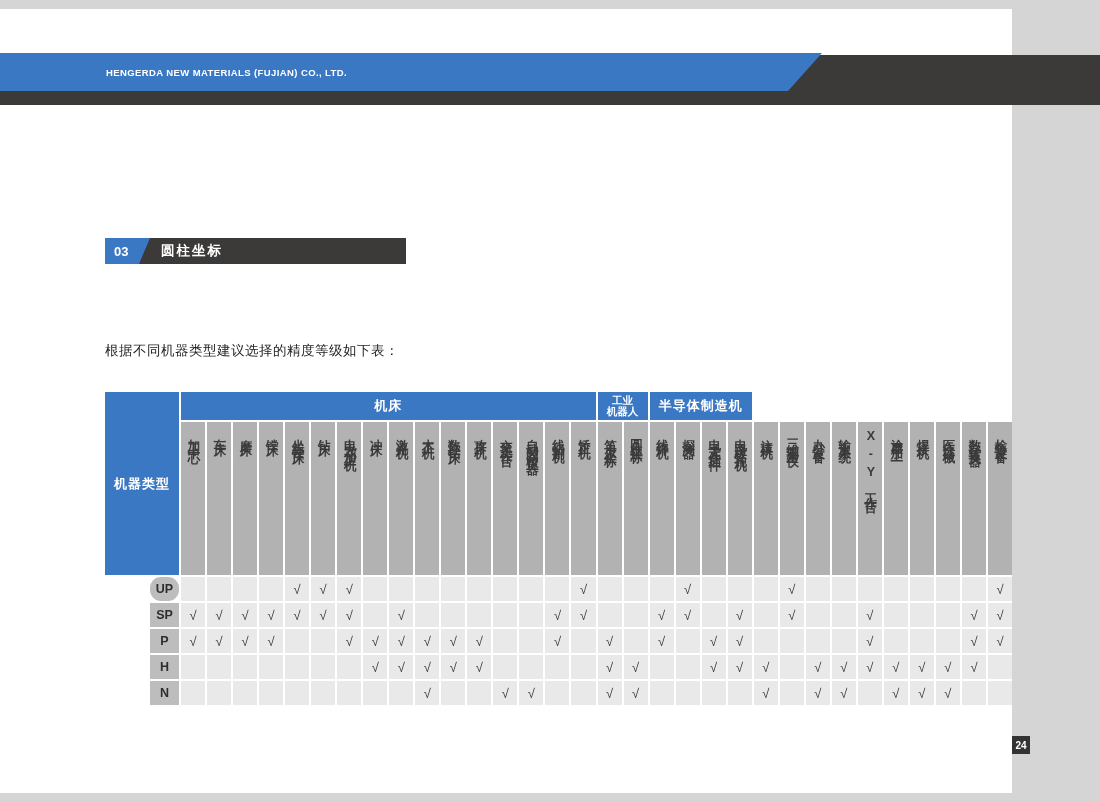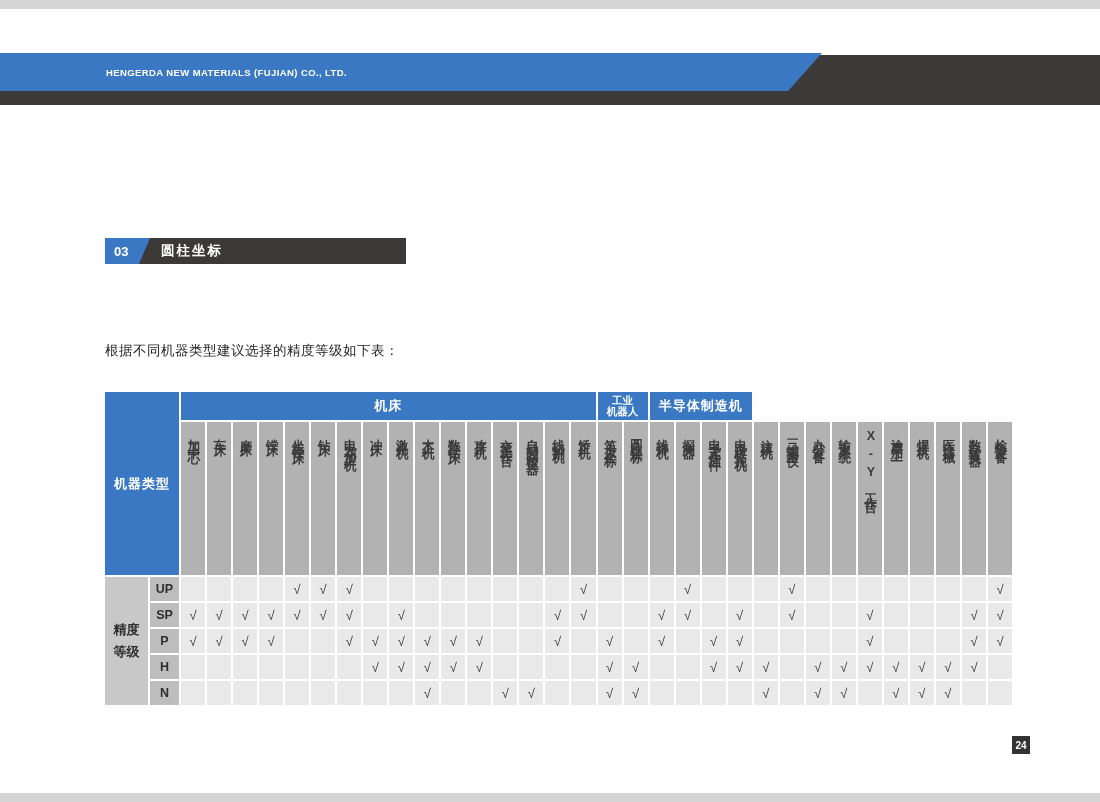--- a/index.html
+++ b/index.html
@@ -2,21 +2,21 @@
 <html><head>
 <meta charset="utf-8">
 <style>
   * { box-sizing: border-box; margin: 0; padding: 0; }
   html,body { width:1100px; height:802px; }
   body {
     background:#d5d5d5;
     font-family:"Liberation Sans","DejaVu Sans",sans-serif;
     position:relative; overflow:hidden;
   }
-  .page { position:absolute; left:0; top:9px; width:1100px; height:784px; background:#ffffff; }
+  .page { position:absolute; left:0; top:9px; width:1012px; height:784px; background:#ffffff; }
 
   
   .band-dark { position:absolute; left:0; top:46px; width:1100px; height:50px; background:#3b3a38; }
   .band-blue {
     position:absolute; left:0; top:44px; width:822px; height:38px; background:#3a78c3;
     clip-path:polygon(0 0,100% 0,calc(100% - 34px) 100%,0 100%);
     display:flex; align-items:center;
   }
   .company { padding-left:106px; color:#fff; font-weight:bold; font-size:9.5px; letter-spacing:.4px; }
   .doc-title { position:absolute; top:64px; right:38px; color:#fff; font-weight:bold; font-size:19px; letter-spacing:1px; }
@@ -99,22 +99,20 @@
     </div>
     <div class="banner-num">
       <span>03</span>
     </div>
   </div>
 
   <div class="intro">根据不同机器类型建议选择的精度等级如下表：</div>
 
   <div class="ptable" id="ptable">
     <div class="corner">机器类型</div>
-    <div class="rowgrp">精度
-等级</div>
   <div class="grp" style="grid-area: 1 / 3 / auto / 19;">机床</div>
       <div class="grp grp-sm" style="grid-area: 1 / 19 / auto / 21; font-family: Liberation Serif, serif;">工业
 机器人</div>
       <div class="grp" style="grid-area: 1 / 21 / auto / 25;">半导体制造机</div>
       <div class="colhead" style="grid-area: 2 / 3;">加工中心</div>
       <div class="colhead" style="grid-area: 2 / 4;">车床</div>
       <div class="colhead" style="grid-area: 2 / 5;">磨床</div>
       <div class="colhead" style="grid-area: 2 / 6;">镗床</div>
       <div class="colhead" style="grid-area: 2 / 7;">坐标镗床</div>
       <div class="colhead" style="grid-area: 2 / 8;">钻床</div>
@@ -137,21 +135,21 @@
       <div class="colhead" style="grid-area: 2 / 25;">注模机</div>
       <div class="colhead" style="grid-area: 2 / 26;">三维测量仪</div>
       <div class="colhead" style="grid-area: 2 / 27;">办公设备</div>
       <div class="colhead" style="grid-area: 2 / 28;">输水系统</div>
       <div class="colhead" style="grid-area: 2 / 29;">X-Y工作台</div>
       <div class="colhead" style="grid-area: 2 / 30;">涂层加工</div>
       <div class="colhead" style="grid-area: 2 / 31;">焊接机</div>
       <div class="colhead" style="grid-area: 2 / 32;">医疗器械</div>
       <div class="colhead" style="grid-area: 2 / 33;">数字转换器</div>
       <div class="colhead" style="grid-area: 2 / 34;">检验设备</div>
-      <div class="rowlabel" style="grid-row: 3;">UP</div>
+      <div class="rowlabel" style="grid-row: 3; border-radius: 11px;">UP</div>
       <div class="dcell" style="grid-area: 3 / 3;"></div>
       <div class="dcell" style="grid-area: 3 / 4;"></div>
       <div class="dcell" style="grid-area: 3 / 5;"></div>
       <div class="dcell" style="grid-area: 3 / 6;"></div>
       <div class="dcell" style="grid-area: 3 / 7;">√</div>
       <div class="dcell" style="grid-area: 3 / 8;">√</div>
       <div class="dcell" style="grid-area: 3 / 9;">√</div>
       <div class="dcell" style="grid-area: 3 / 10;"></div>
       <div class="dcell" style="grid-area: 3 / 11;"></div>
       <div class="dcell" style="grid-area: 3 / 12;"></div>

